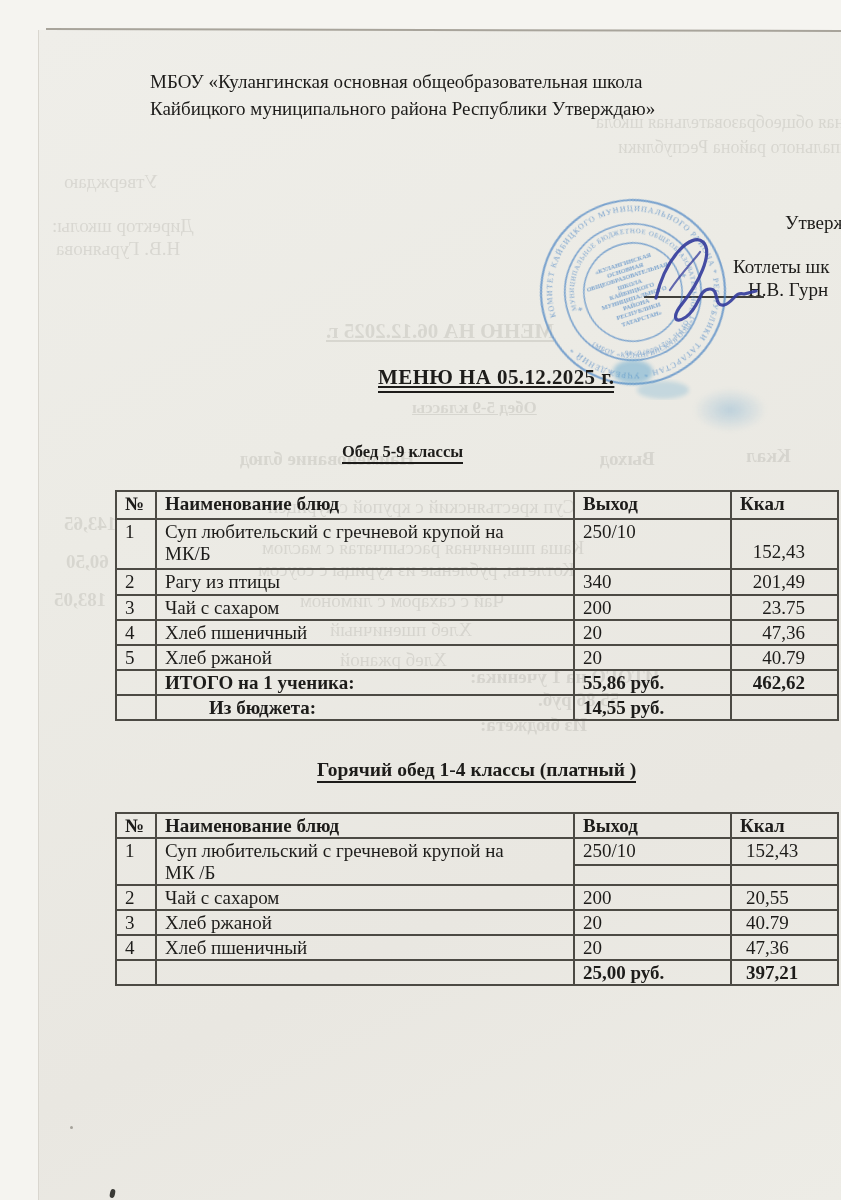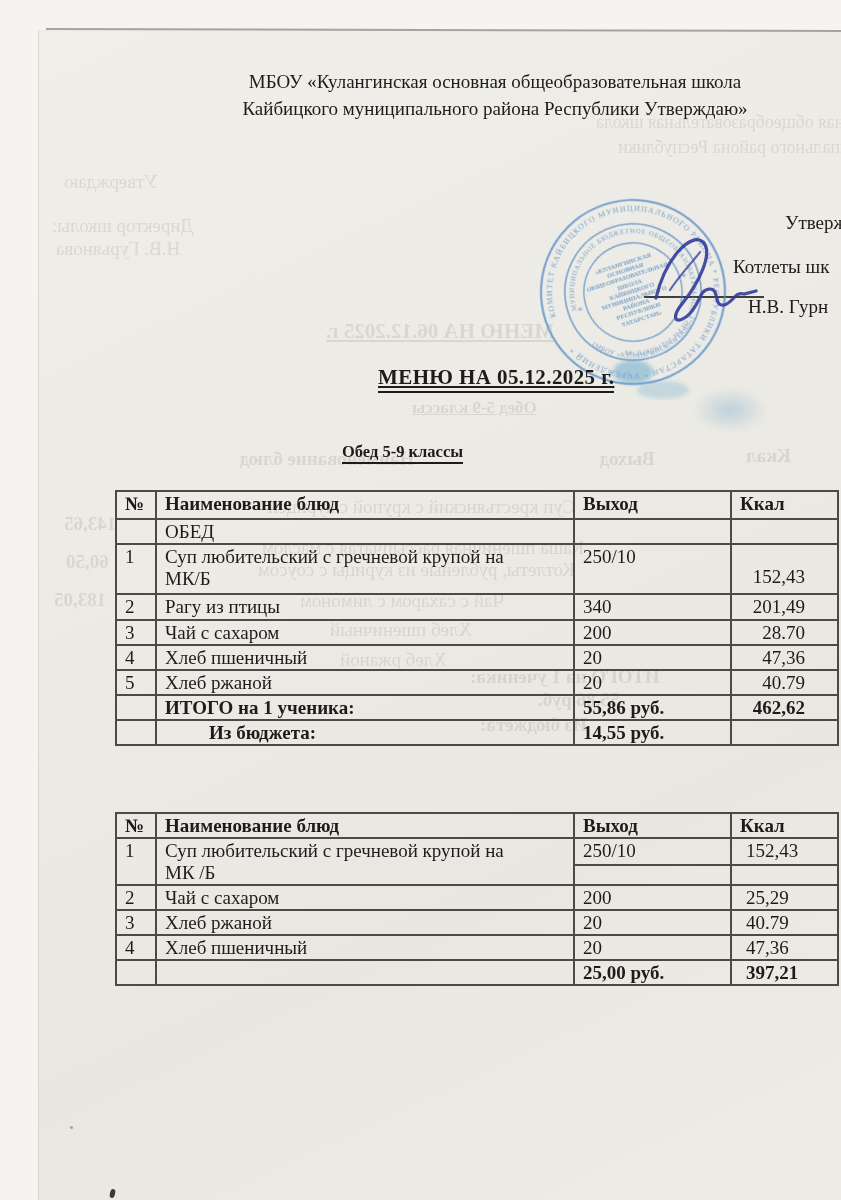--- a/index.html
+++ b/index.html
@@ -9,26 +9,26 @@
          background:linear-gradient(155deg,#efeee9 0%,#ecebe5 35%,#e9e7e1 70%,#edece6 100%);
          border-left:1px solid #d9d6cf;}
   .paper-top-edge{position:absolute;left:46px;top:29px;width:795px;height:2px;
          background:#a8a49b;transform:rotate(0.15deg);}
   
   #bleed-layer .bleed{position:absolute;white-space:nowrap;color:#908e86;opacity:.22;
          transform:scaleX(-1);filter:blur(0.6px);line-height:1.1;}
   #bleed-layer .bb{font-weight:bold;}
   #bleed-layer .bu{text-decoration:underline;}
   
-  .school-header{position:absolute;left:150px;top:68px;width:690px;text-align:center;
+  .school-header{position:absolute;left:150px;top:68px;width:690px;text-align:left;
          font-size:19px;line-height:27px;}
   .approve{position:absolute;font-size:19px;white-space:nowrap;}
   .ap1{left:785px;top:212px;}
   .ap2{left:733px;top:256px;}
-  .ap3{left:748px;top:296px;}
+  .ap3{left:748px;top:279px;}
   .sig-line{position:absolute;left:644px;top:296px;width:120px;border-top:2px solid #3f3e3a;}
   
   .stamp{position:absolute;left:533px;top:190px;opacity:.88;}
   .signature{position:absolute;left:640px;top:228px;}
   .smudge{position:absolute;left:693px;top:388px;width:74px;height:44px;border-radius:50%;
          background:radial-gradient(ellipse,rgba(80,150,200,.30),rgba(80,150,200,0) 70%);
          filter:blur(2px);}
   
   .doc-title{position:absolute;left:378px;top:365px;font-size:21px;font-weight:bold;
          letter-spacing:.4px;border-bottom:2.5px solid #1d1c1a;padding-bottom:1px;text-decoration:underline;}
@@ -157,43 +157,37 @@
         <col class="c-out">
         <col class="c-kcal">
       </colgroup>
     <tbody>
         <tr class="rh">
       <td class="th">№</td>
       <td class="th">Наименование блюд</td>
       <td class="th">Выход</td>
       <td class="th">Ккал</td>
     </tr>
-    <tr class="r0">
-      <td></td>
-      <td>ОБЕД</td>
-      <td></td>
-      <td></td>
-    </tr>
     <tr class="r1">
       <td>1</td>
       <td><span>Суп любительский с гречневой крупой на</span><br><span>МК/Б</span></td>
       <td>250/10</td>
       <td class="kcal-r vlow">152,43</td>
     </tr>
     <tr class="r2">
       <td>2</td>
       <td>Рагу из птицы</td>
       <td>340</td>
       <td class="kcal-r">201,49</td>
     </tr>
     <tr class="r3">
       <td>3</td>
       <td>Чай с сахаром</td>
       <td>200</td>
-      <td class="kcal-r">28.70</td>
+      <td class="kcal-r">23.75</td>
     </tr>
     <tr class="r4">
       <td>4</td>
       <td>Хлеб пшеничный</td>
       <td>20</td>
       <td class="kcal-r">47,36</td>
     </tr>
     <tr class="r5">
       <td>5</td>
       <td>Хлеб ржаной</td>
@@ -208,20 +202,21 @@
     </tr>
     <tr class="r7">
       <td></td>
       <td class="bold indent">Из бюджета:</td>
       <td class="bold">14,55 руб.</td>
       <td></td>
     </tr>
   </tbody>
     </table>
 
+  <div class="sec-title sec2">Горячий обед  1-4 классы (платный )</div>
 
   <table class="menu" id="t2">
     <colgroup>
         <col class="c-num">
         <col class="c-name">
         <col class="c-out">
         <col class="c-kcal">
       </colgroup>
     <tbody>
         <tr class="rh">
@@ -237,21 +232,21 @@
       <td class="kcal-l">152,43</td>
     </tr>
     <tr class="r1b">
       <td></td>
       <td></td>
     </tr>
     <tr class="r2">
       <td>2</td>
       <td>Чай с сахаром</td>
       <td>200</td>
-      <td class="kcal-l">25,29</td>
+      <td class="kcal-l">20,55</td>
     </tr>
     <tr class="r3">
       <td>3</td>
       <td>Хлеб ржаной</td>
       <td>20</td>
       <td class="kcal-l">40.79</td>
     </tr>
     <tr class="r4">
       <td>4</td>
       <td>Хлеб пшеничный</td>

